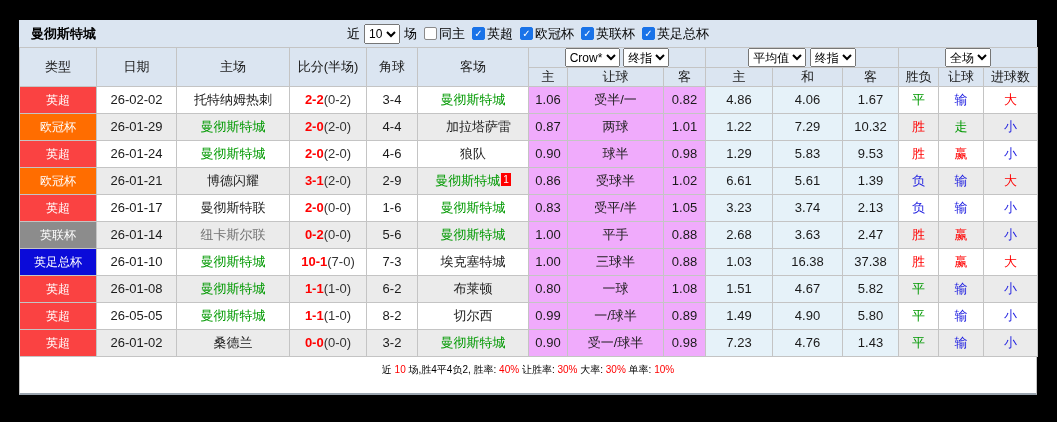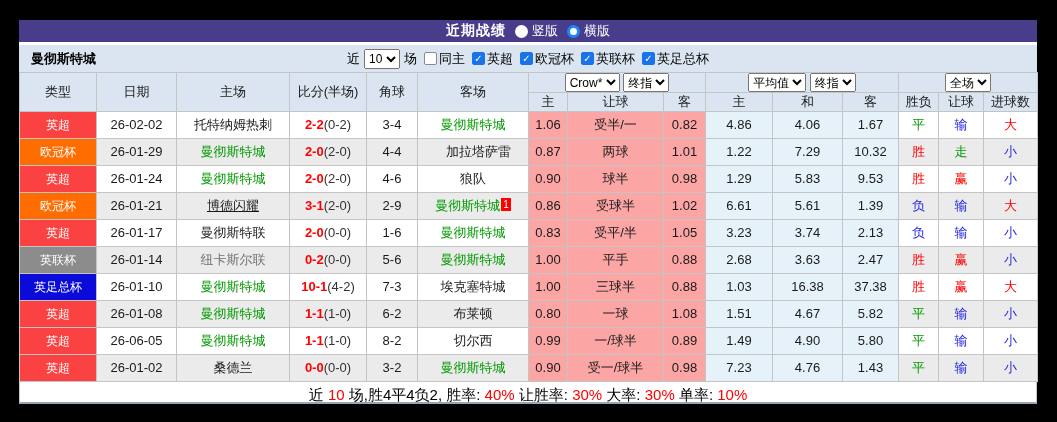--- a/index.html
+++ b/index.html
@@ -28,50 +28,39 @@
 
   
   table { border-collapse:collapse; table-layout:fixed; width:1018px; font-size:13px; color:#1a1a1a; }
   th,td { border:1px solid #c4c4c4; text-align:center; padding:0; white-space:nowrap; overflow:hidden; }
   thead th { background:#dbe5f1; font-weight:normal; }
   thead tr.h1 th { height:20px; }
   thead tr.h2 th { height:18px; }
   thead select { height:19px; font-size:12px; }
   tbody td { height:26px; line-height:26px; }
   td.lg { color:#fff; font-size:12px; }
-  td.crow { background:#fca5a5; }
+  td.crow { background:#f0abfc; }
   td.avg { background:#e6f2f9; }
   tbody tr:nth-child(even) td.stripe { background:#ebebeb; }
   .s-main { color:#ff0000;font-weight:bold; }
   .s-half { color:#333; }
   .rc { background:#f00; color:#fff; font-size:10px; line-height:13px; display:inline-block;
     padding:0 2px; margin-left:1px; vertical-align:2px; }
   .rc:empty { display:none; }
   td.tm span.nm { cursor:pointer; }
 
   
-  .foot { height:22px; line-height:26px; text-align:center; font-size:15px; background:#fff;
+  .foot { height:38px; line-height:26px; text-align:center; font-size:10px; background:#fff;
     border:1px solid #c4c4c4; border-top:none; border-bottom:2px solid #9aa4ae; }
 </style>
 </head>
 <body>
 
 <div class="page">
 
-  <div class="title-bar">
-    <span class="ttl">近期战绩</span>
-    <span class="radio-group">
-      <span class="radio"></span>
-      <span>竖版</span>
-    </span>
-    <span class="radio-group">
-      <span class="radio sel"></span>
-      <span>横版</span>
-    </span>
-  </div>
 
   <div class="filter-bar">
     <span class="team-name">曼彻斯特城</span>
     <span>近</span>
     <select>
       <option>10</option>
     </select>
     <span>场</span>
     <span class="cbx"></span>
     <span class="cbx-label">同主</span>
@@ -209,21 +198,21 @@
           <td class="avg">5.83</td>
           <td class="avg">9.53</td>
           <td class="res stripe" style="color: rgb(255, 0, 0);">胜</td>
           <td class="res stripe" style="color: rgb(255, 0, 0);">赢</td>
           <td class="res stripe" style="color: rgb(31, 31, 224);">小</td>
         </tr>
 
         <tr>
           <td class="lg" style="background: rgb(255, 109, 0);">欧冠杯</td>
           <td class="dt stripe">26-01-21</td>
-          <td class="tm stripe"><span class="nm" style="color: rgb(26, 26, 26); text-decoration: underline;">博德闪耀</span></td>
+          <td class="tm stripe"><span class="nm" style="color: rgb(26, 26, 26);">博德闪耀</span></td>
           <td class="sc stripe"><span class="s-main">3-1</span><span class="s-half">(2-0)</span></td>
           <td class="cn stripe">2-9</td>
           <td class="tm stripe"><span class="nm" style="color: rgb(0, 153, 0);">曼彻斯特城</span><span class="rc">1</span></td>
           <td class="crow">0.86</td>
           <td class="crow">受球半</td>
           <td class="crow">1.02</td>
           <td class="avg">6.61</td>
           <td class="avg">5.61</td>
           <td class="avg">1.39</td>
           <td class="res stripe" style="color: rgb(31, 31, 224);">负</td>
@@ -264,21 +253,21 @@
           <td class="avg">2.47</td>
           <td class="res stripe" style="color: rgb(255, 0, 0);">胜</td>
           <td class="res stripe" style="color: rgb(255, 0, 0);">赢</td>
           <td class="res stripe" style="color: rgb(31, 31, 224);">小</td>
         </tr>
 
         <tr>
           <td class="lg" style="background: rgb(11, 11, 217);">英足总杯</td>
           <td class="dt stripe">26-01-10</td>
           <td class="tm stripe"><span class="nm" style="color: rgb(0, 153, 0);">曼彻斯特城</span></td>
-          <td class="sc stripe"><span class="s-main">10-1</span><span class="s-half">(4-2)</span></td>
+          <td class="sc stripe"><span class="s-main">10-1</span><span class="s-half">(7-0)</span></td>
           <td class="cn stripe">7-3</td>
           <td class="tm stripe"><span class="nm" style="color: rgb(26, 26, 26);">埃克塞特城</span></td>
           <td class="crow">1.00</td>
           <td class="crow">三球半</td>
           <td class="crow">0.88</td>
           <td class="avg">1.03</td>
           <td class="avg">16.38</td>
           <td class="avg">37.38</td>
           <td class="res stripe" style="color: rgb(255, 0, 0);">胜</td>
           <td class="res stripe" style="color: rgb(255, 0, 0);">赢</td>
@@ -298,21 +287,21 @@
           <td class="avg">1.51</td>
           <td class="avg">4.67</td>
           <td class="avg">5.82</td>
           <td class="res stripe" style="color: rgb(0, 153, 0);">平</td>
           <td class="res stripe" style="color: rgb(31, 31, 224);">输</td>
           <td class="res stripe" style="color: rgb(31, 31, 224);">小</td>
         </tr>
 
         <tr>
           <td class="lg" style="background: rgb(250, 66, 66);">英超</td>
-          <td class="dt stripe">26-06-05</td>
+          <td class="dt stripe">26-05-05</td>
           <td class="tm stripe"><span class="nm" style="color: rgb(0, 153, 0);">曼彻斯特城</span></td>
           <td class="sc stripe"><span class="s-main">1-1</span><span class="s-half">(1-0)</span></td>
           <td class="cn stripe">8-2</td>
           <td class="tm stripe"><span class="nm" style="color: rgb(26, 26, 26);">切尔西</span></td>
           <td class="crow">0.99</td>
           <td class="crow">一/球半</td>
           <td class="crow">0.89</td>
           <td class="avg">1.49</td>
           <td class="avg">4.90</td>
           <td class="avg">5.80</td>

